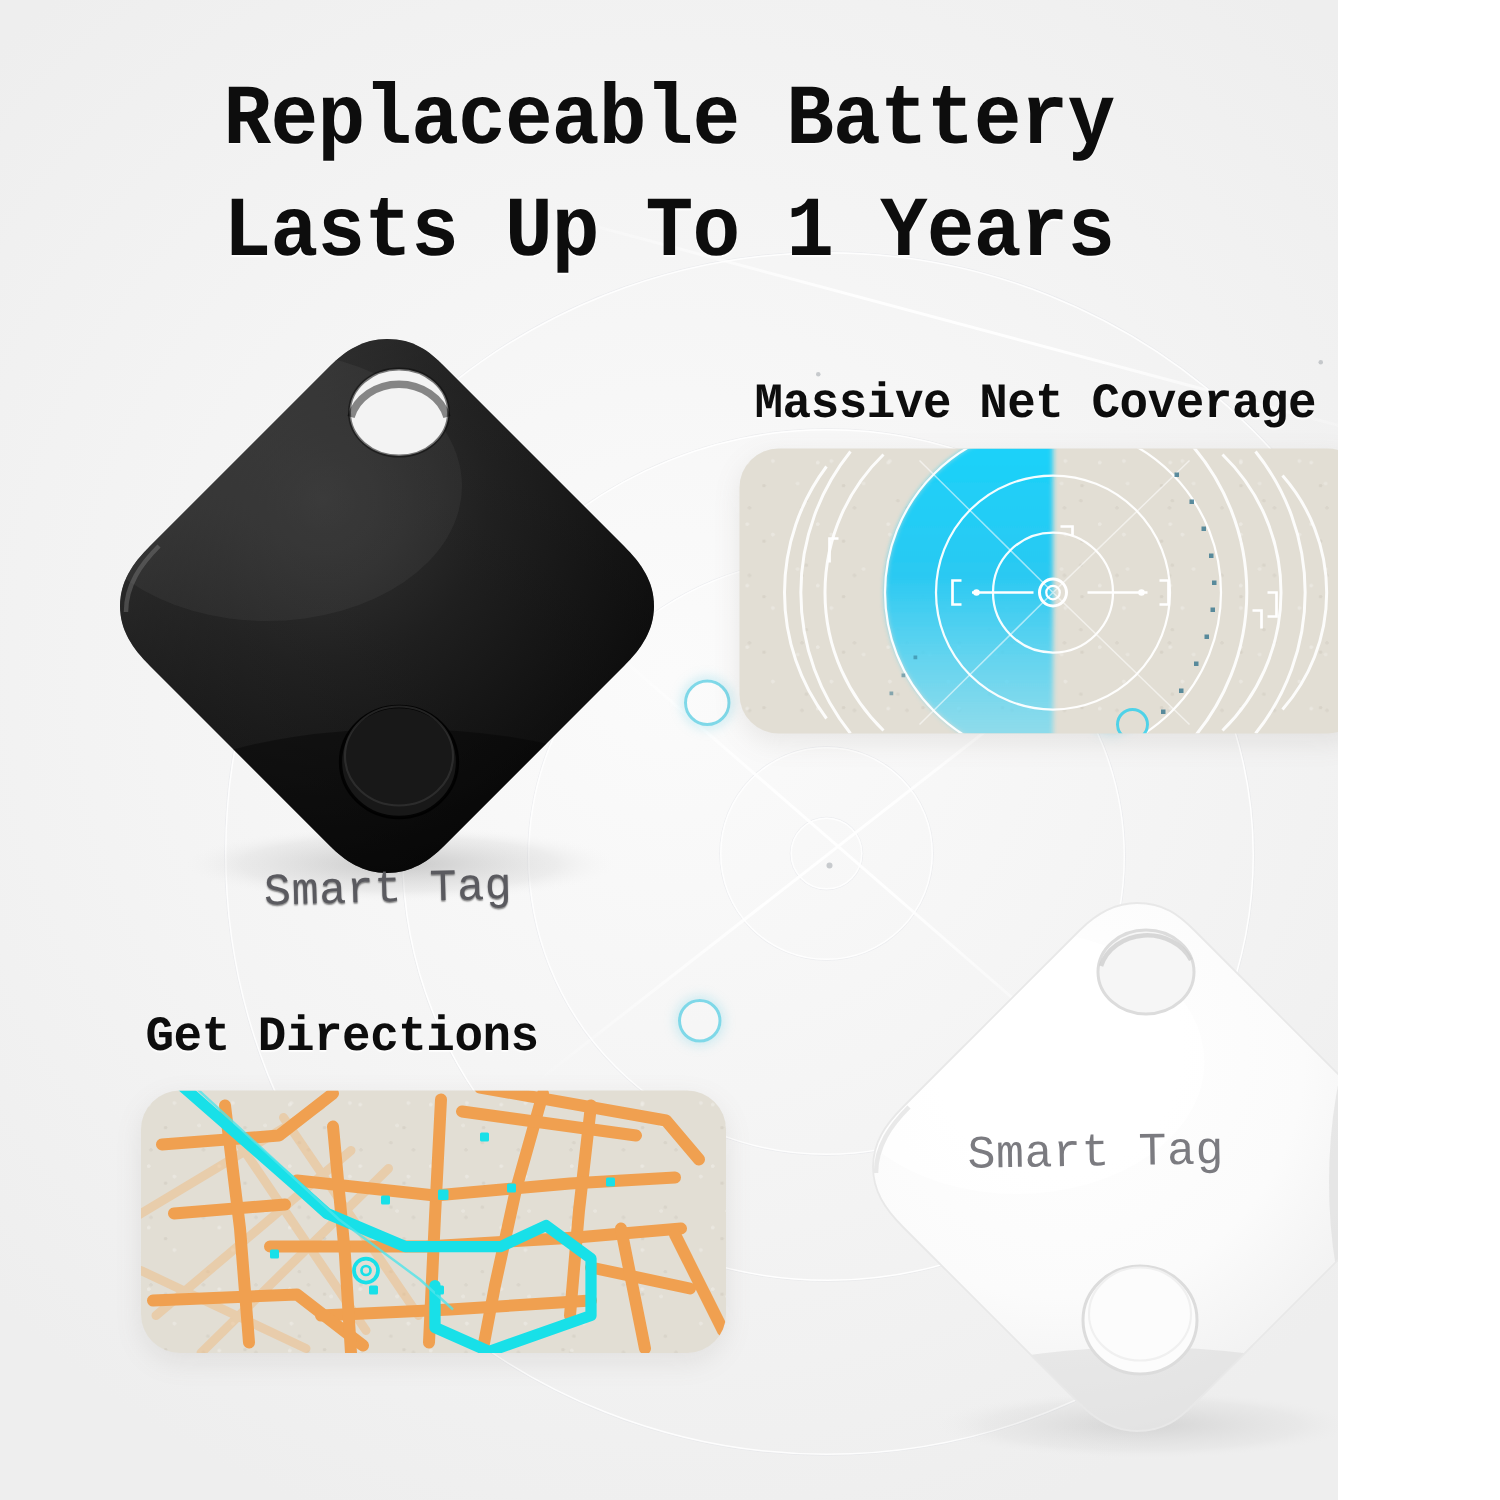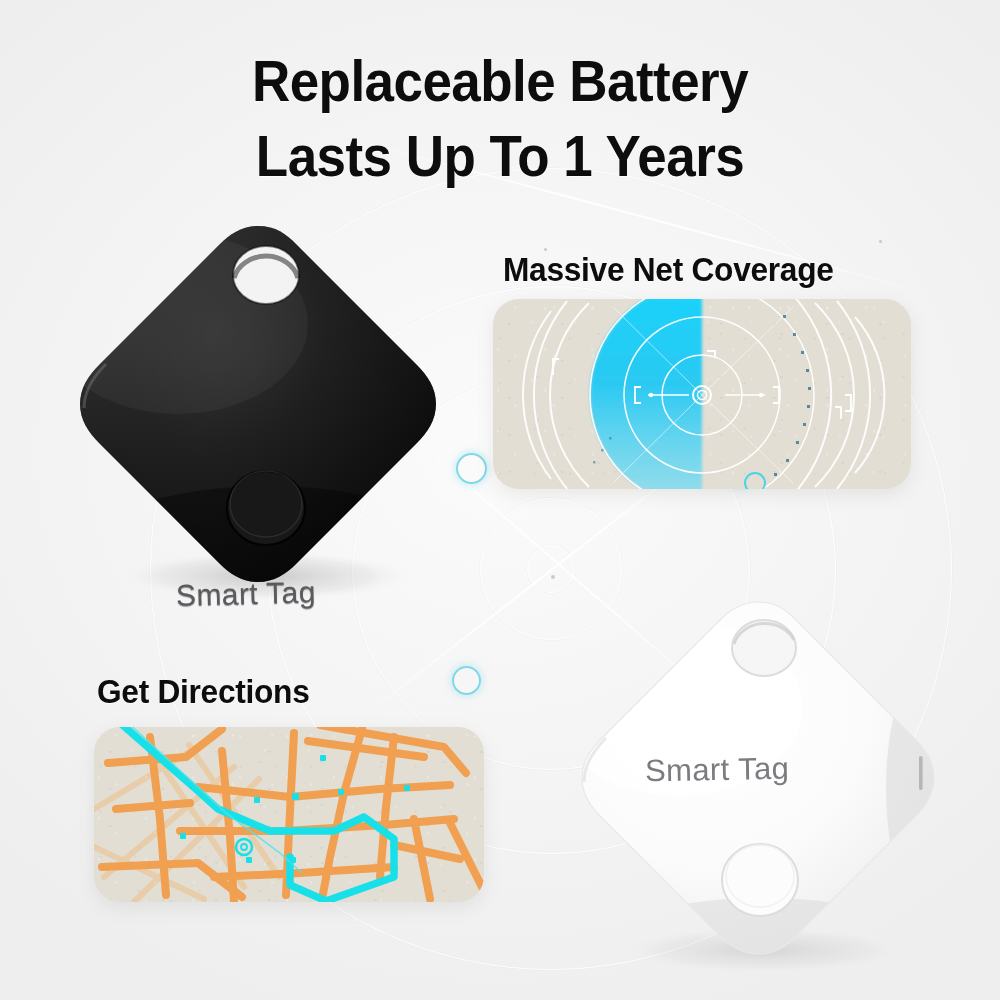--- a/index.html
+++ b/index.html
@@ -2,27 +2,27 @@
 <html><head>
 <meta charset="utf-8">
 <style>
   html, body {
     margin: 0;
     padding: 0;
     background: #ffffff;
   }
   #canvas {
     position: relative;
-    width: 1000px;
+    width: 892px;
     height: 1000px;
     overflow: hidden;
     background:
       radial-gradient(ellipse 70% 60% at 50% 45%, #fbfbfb 0%, #f4f4f4 55%, #eeeeee 100%),
       #f2f2f2;
-    font-family: Liberation Sans, sans-serif;
+    font-family: Liberation Mono, monospace;
     -webkit-font-smoothing: antialiased;
   }
 
   
   .bg-layer {
     position: absolute;
     inset: 0;
     pointer-events: none;
   }
   .ring {

